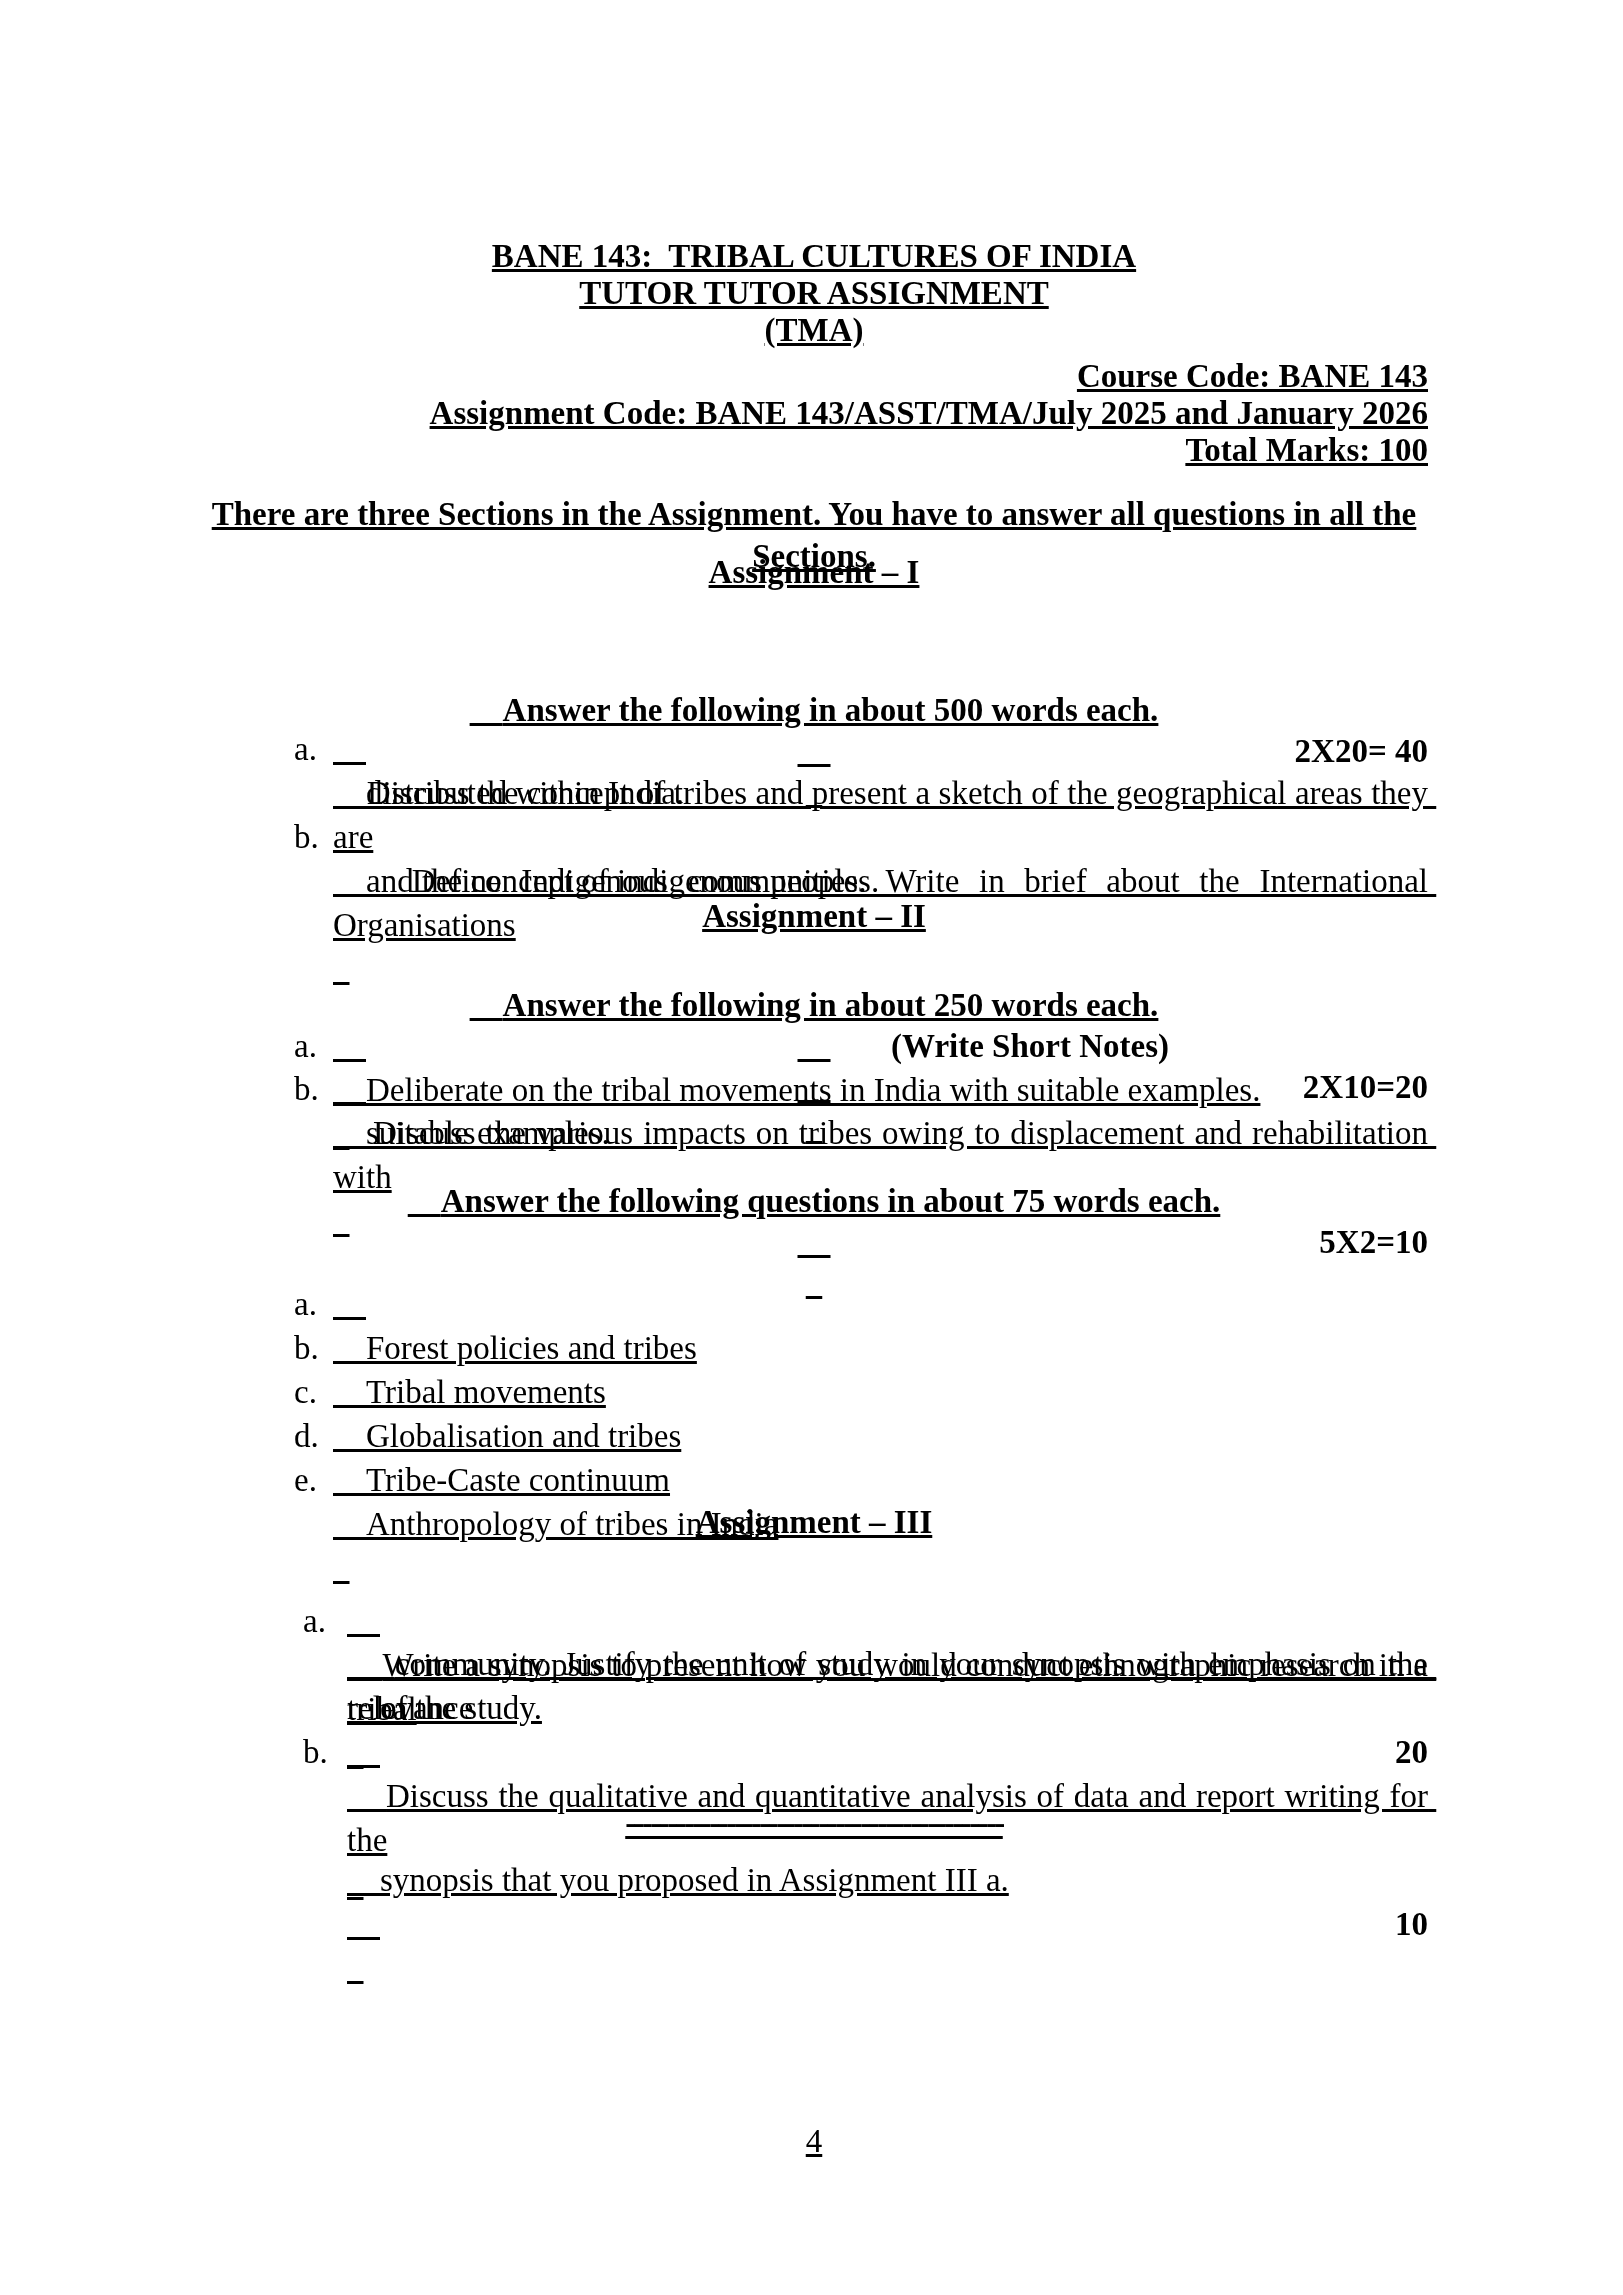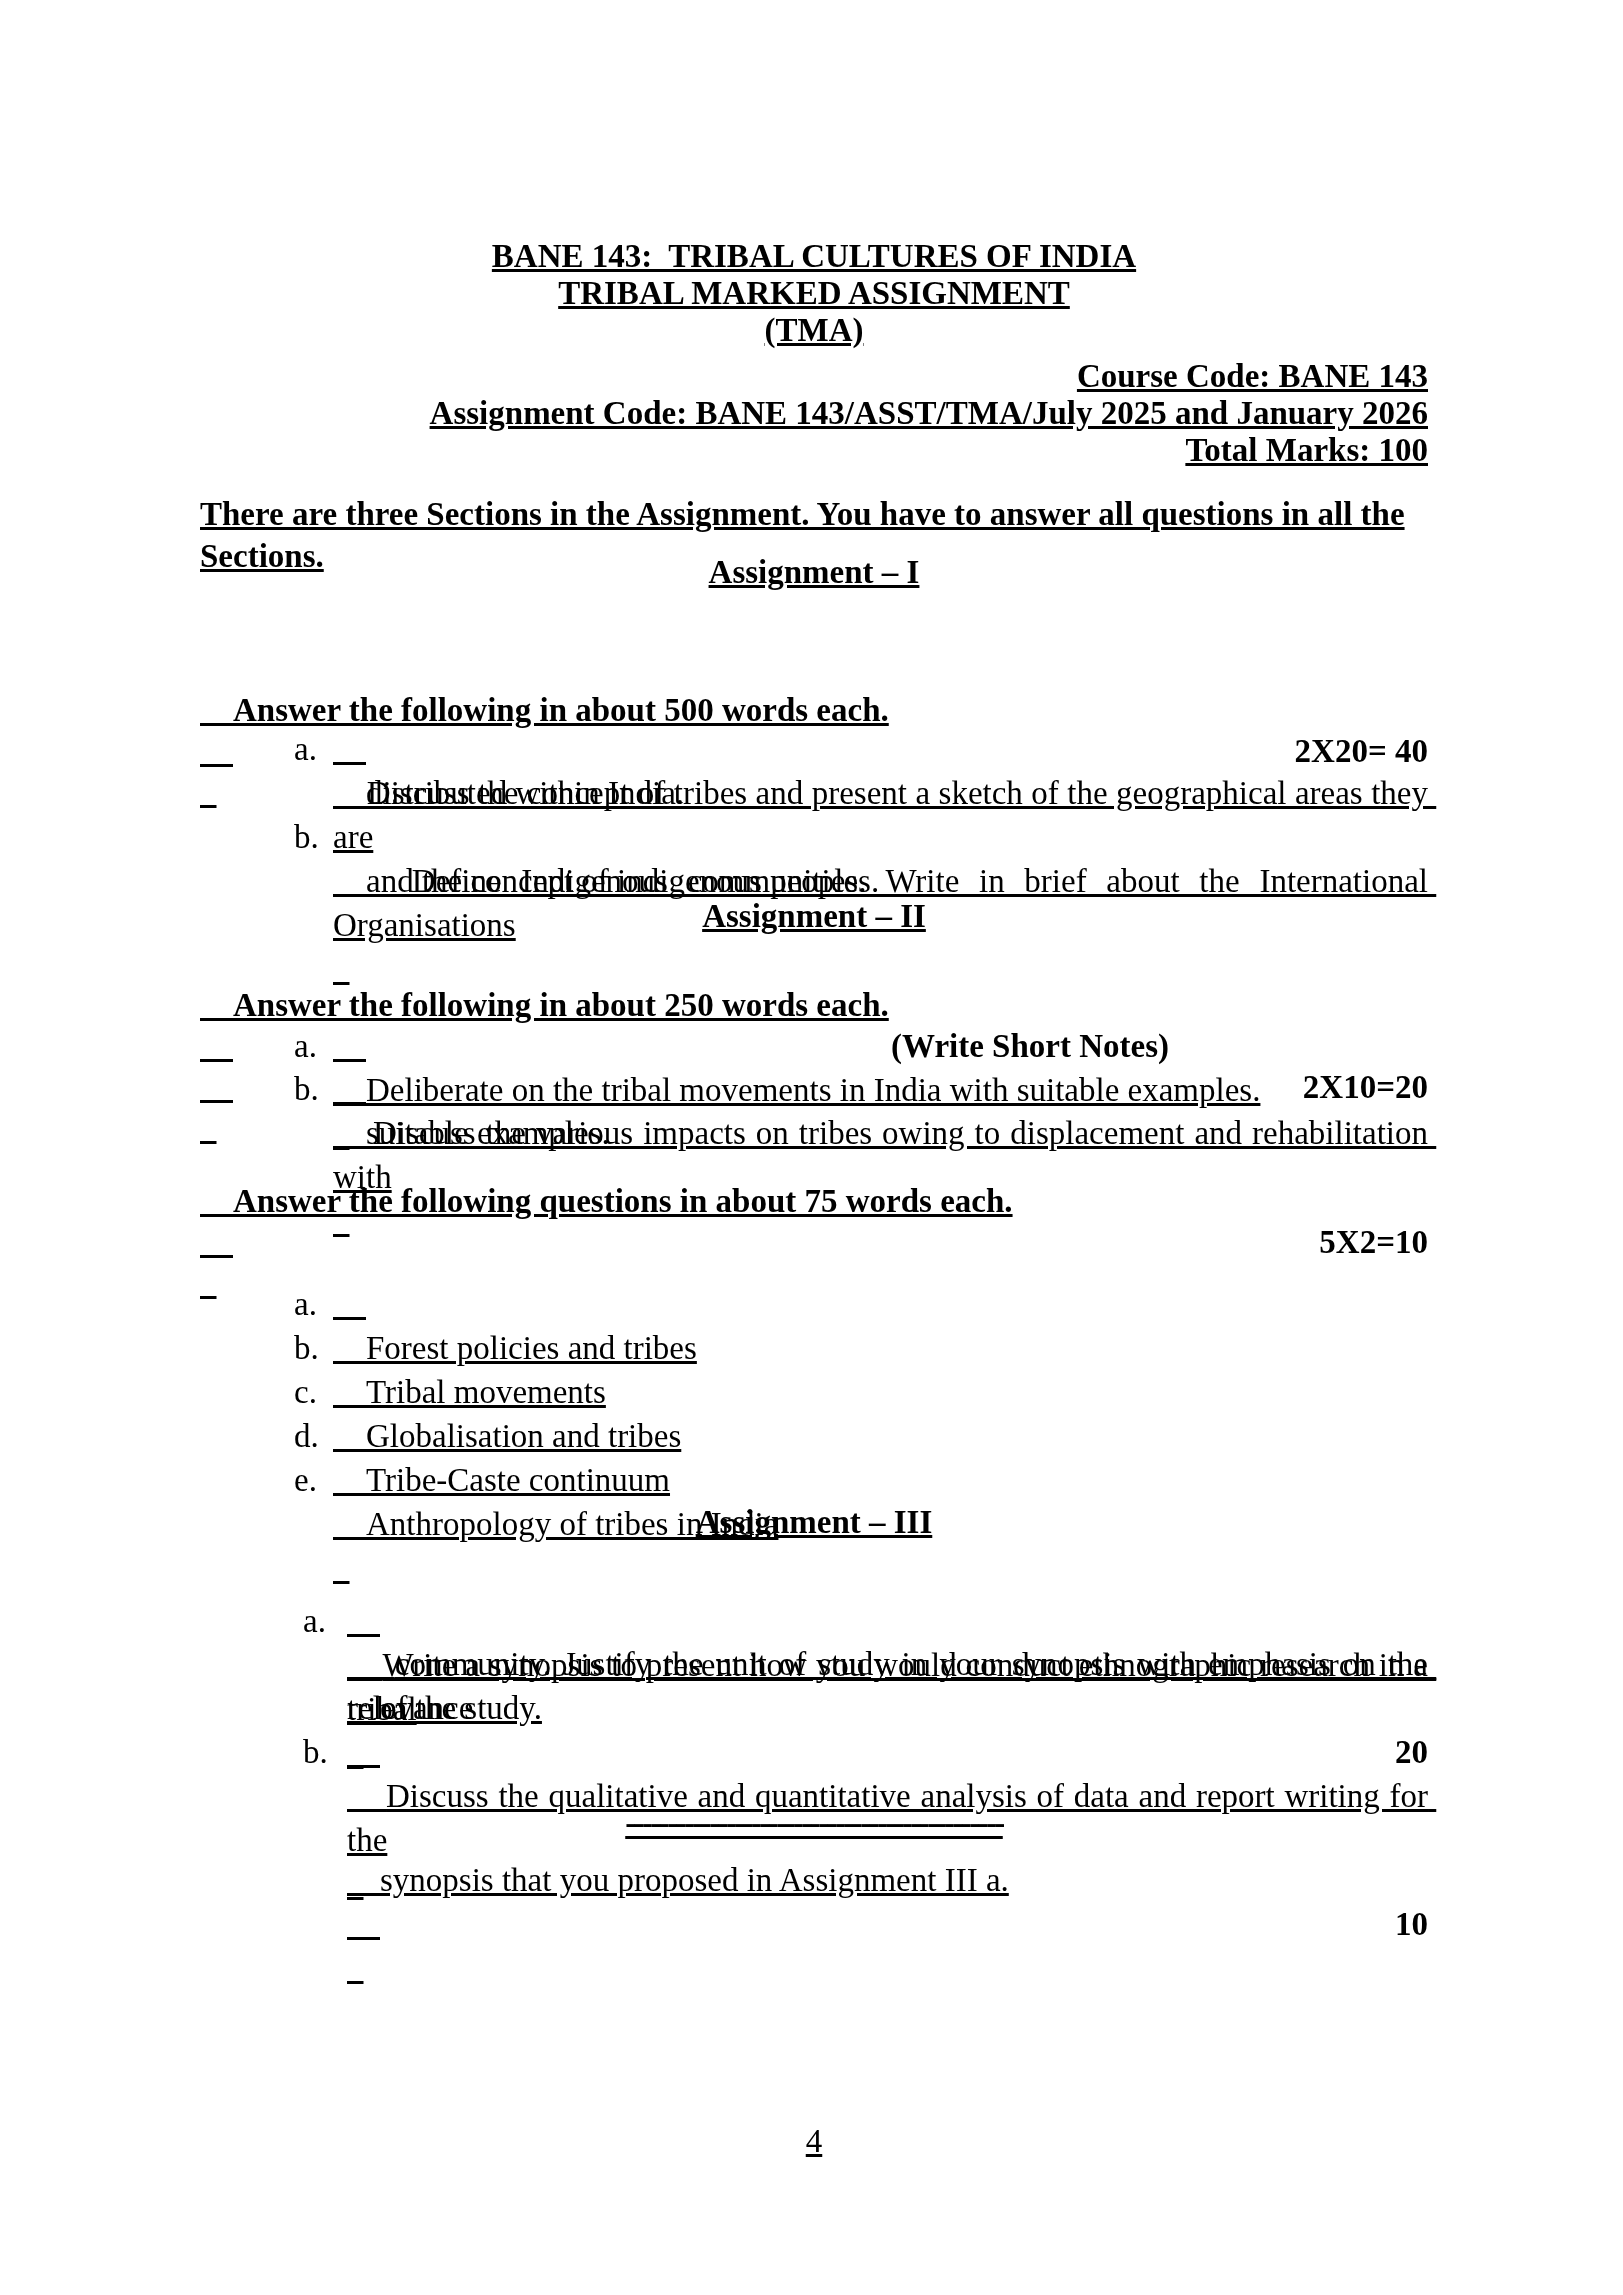--- a/index.html
+++ b/index.html
@@ -18,37 +18,37 @@
     width: 1228px;
     box-sizing: border-box;
     font-size: 33px;
     line-height: 41px;
     white-space: pre-wrap;
     text-decoration: underline;
   }
   .hd { line-height: 37px; }
   .li { line-height: 44px; padding-left: 133px; }
   .li4 { line-height: 44px; padding-left: 147px; }
-  .b { font-weight: bold; }
+  .b { font-weight: bold; text-align: center; }
   .c { text-align: center; }
   .r { text-align: right; margin-top: 8px; }
   .just { text-align: justify; text-align-last: justify; }
   .marker { position: absolute; left: 94px; }
   .marker4 { position: absolute; left: 103px; }
   .mid { position: absolute; left: 691px; }
   .marks-right { position: absolute; right: 0; font-weight: bold; }
   .sep { font-weight: bold; letter-spacing: -2.6px; }
 </style>
 </head>
 <body>
 
 <div class="page">
 
   <div class="line hd c b" style="top:238px">BANE 143:&nbsp; TRIBAL CULTURES OF INDIA</div>
-  <div class="line hd c b" style="top:275px">TRIBAL MARKED ASSIGNMENT</div>
+  <div class="line hd c b" style="top:275px">TUTOR TUTOR ASSIGNMENT</div>
   <div class="line hd c b" style="top:312px">(TMA)</div>
   <div class="line hd r b" style="top:350px">Course Code: BANE 143</div>
   <div class="line hd r b" style="top:387px">Assignment Code: BANE 143/ASST/TMA/July 2025 and January 2026</div>
   <div class="line hd r b" style="top:424px">Total Marks: 100</div>
 
   <div class="line b" style="top:494px">There are three Sections in the Assignment. You have to answer all questions in all the</div>
   <div class="line b" style="top:536px">Sections.</div>
 
   <div class="line c b" style="top:552px">Assignment – I</div>
 

